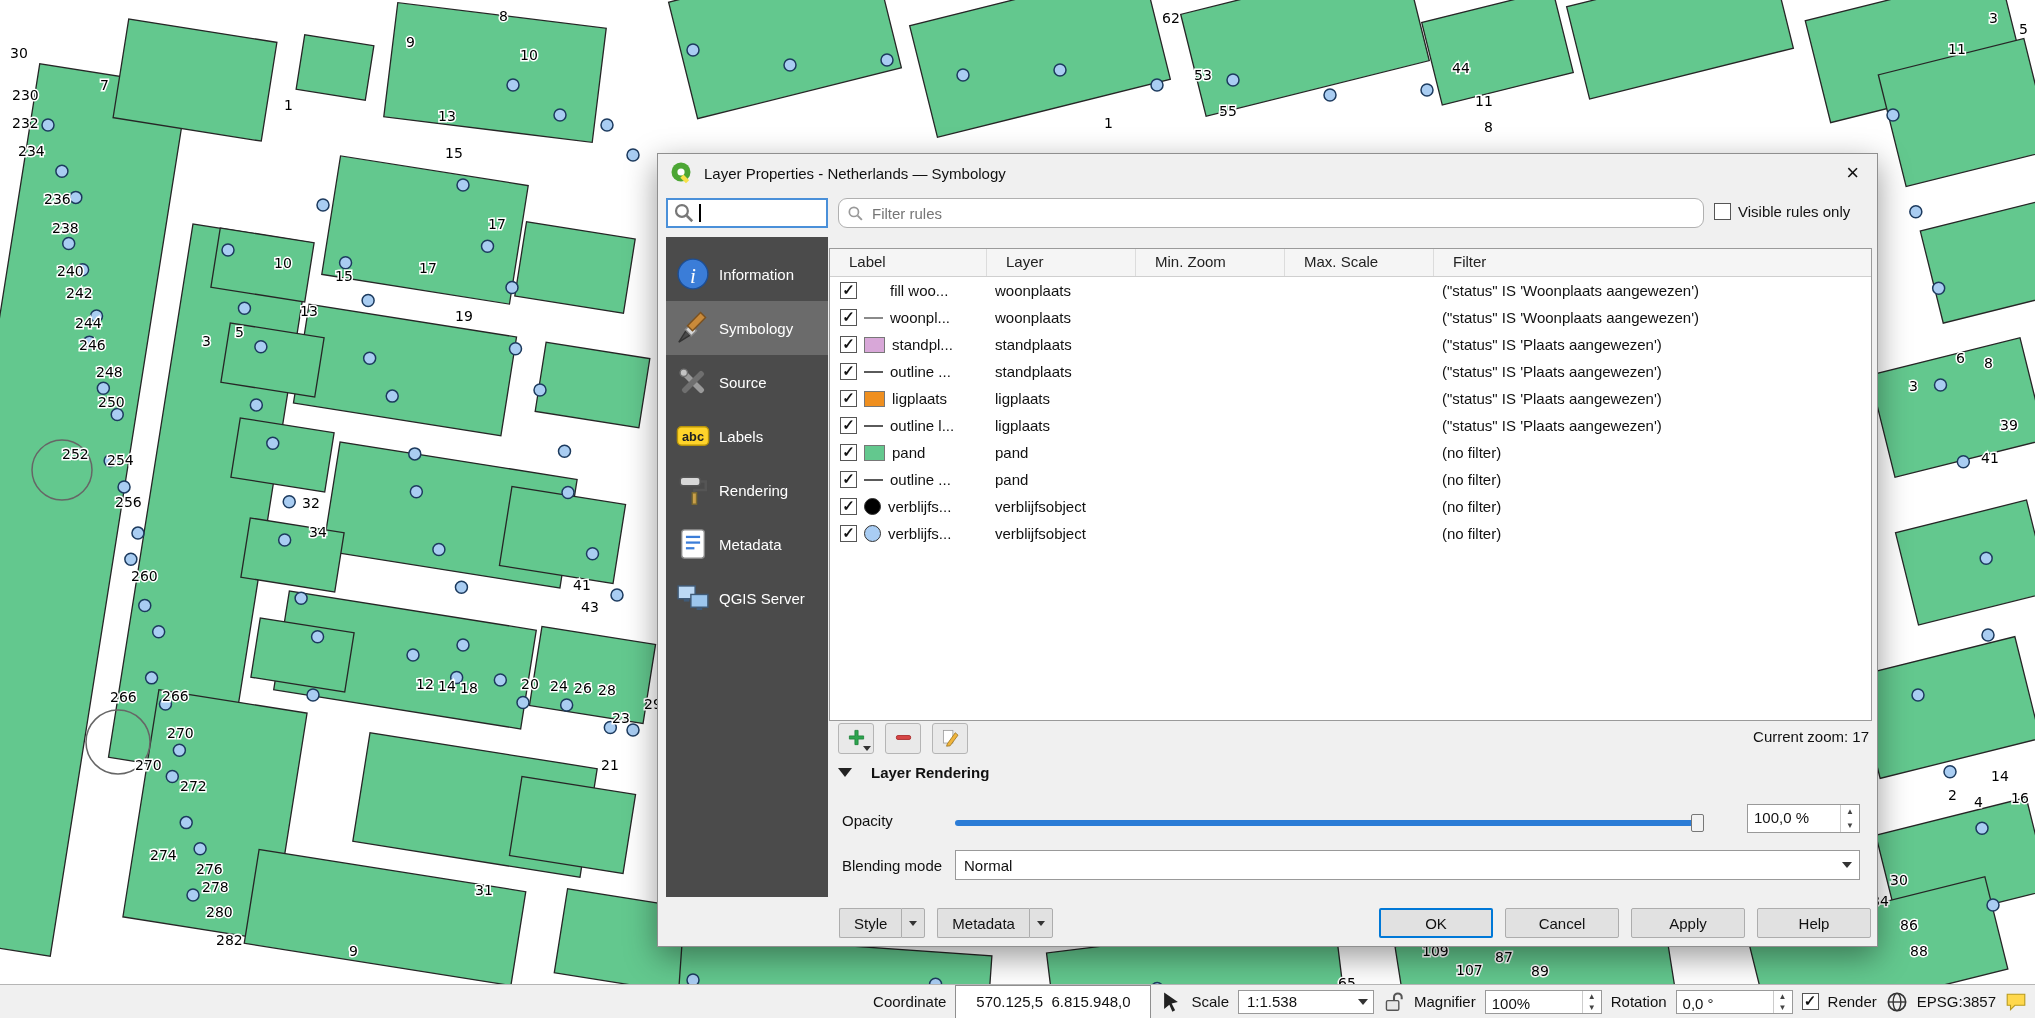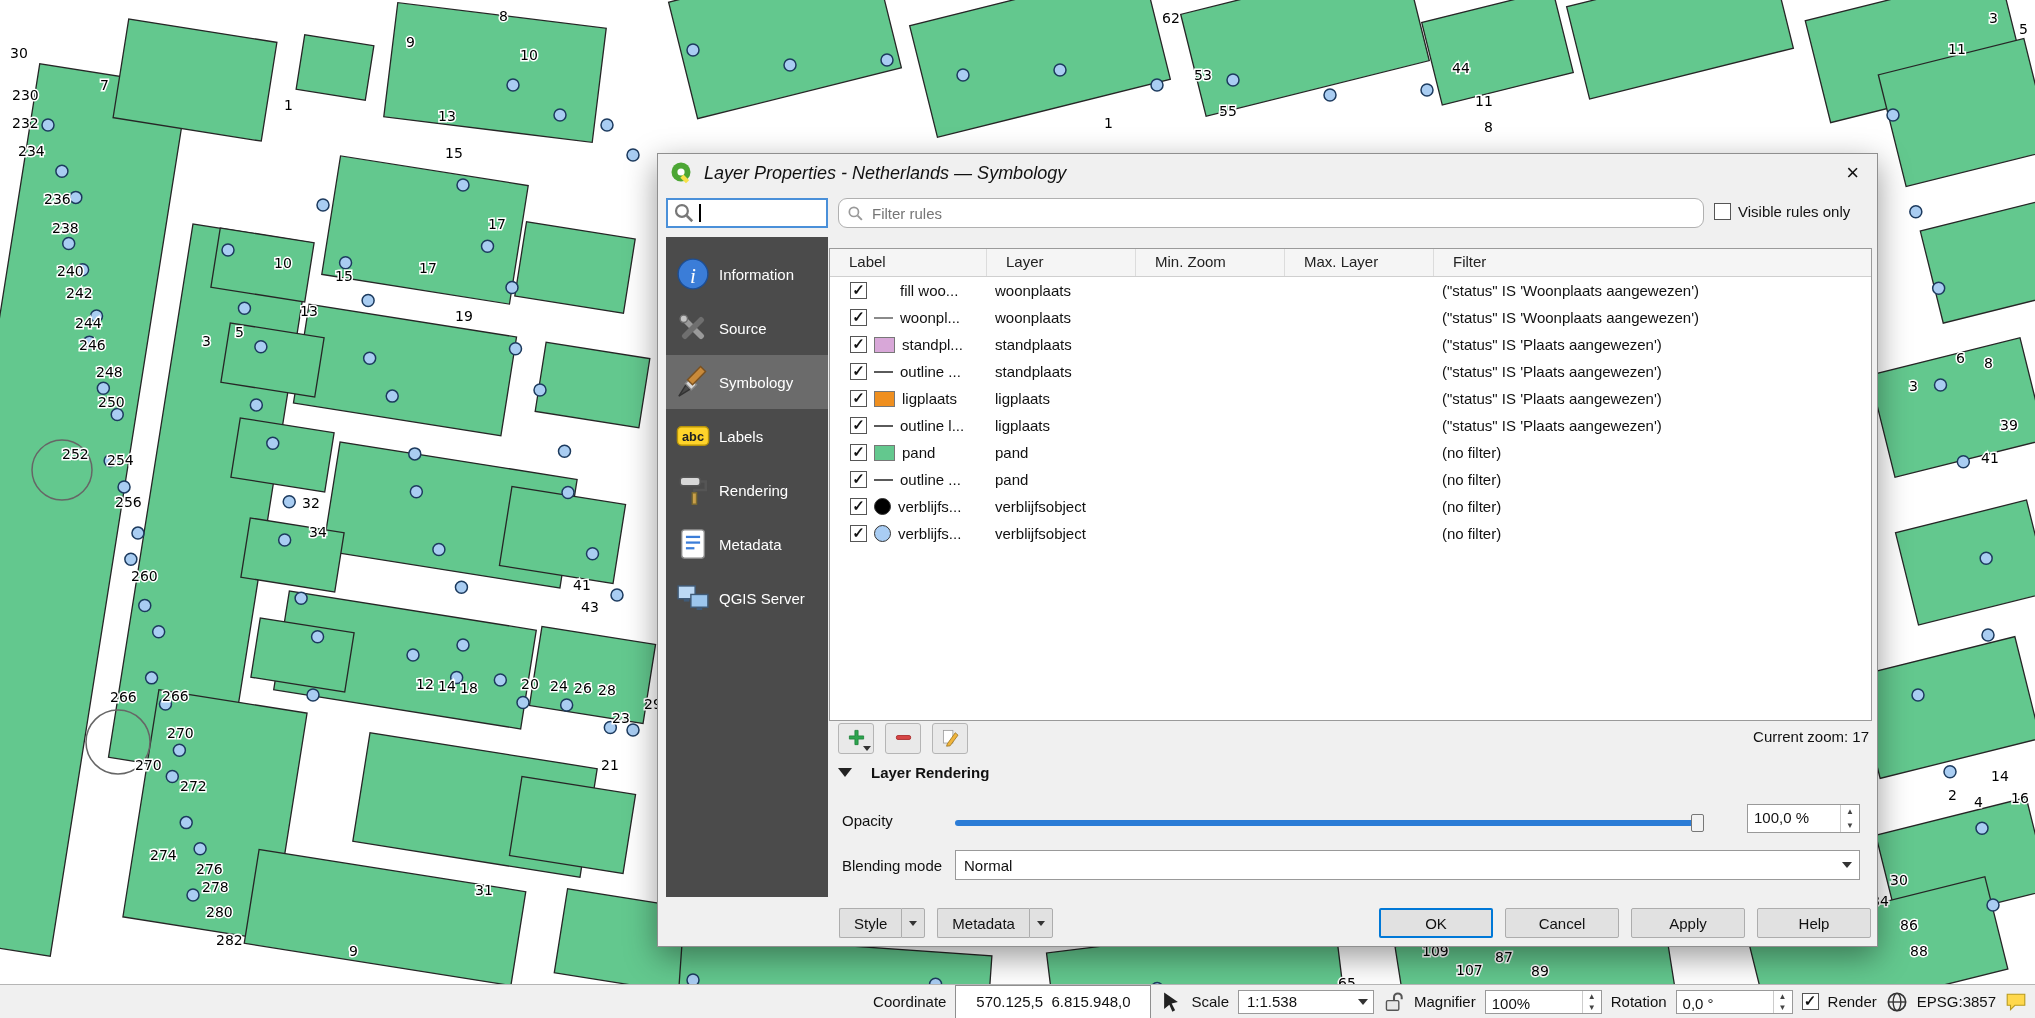--- a/index.html
+++ b/index.html
@@ -7,21 +7,21 @@
   
   #map{position:absolute;left:0;top:0;width:2035px;height:1018px;}
   .blk{fill:var(--building);stroke:var(--building-outline);stroke-width:1.3;}
   .dot{fill:var(--dot);stroke:var(--dot-outline);stroke-width:1.5;}
   .ring{fill:none;stroke:#666;stroke-width:1.5;}
   .mlabel{font:14px "DejaVu Sans",sans-serif;fill:#000;stroke:#fff;stroke-width:3px;paint-order:stroke;}
   
   .dialog{position:absolute;left:657px;top:153px;width:1219px;height:792px;
     background:#f0f0f0;border:1px solid #8f8f8f;box-shadow:0 10px 30px rgba(0,0,0,.4);font-size:15px;color:#111;}
   .titlebar{position:absolute;left:0;top:0;right:0;height:38px;display:flex;align-items:center;padding:0 12px;gap:10px;}
-  .titlebar .ttl{flex:1;font-size:18px;font-style:italic;}
+  .titlebar .ttl{flex:1;font-size:15px;}
   .close-x{font-size:22px;line-height:22px;cursor:default;padding:0 6px;}
   .qicon{width:24px;height:24px;display:inline-block;}
   
   .search-wrap{position:absolute;left:8px;top:44px;width:162px;height:30px;background:#fff;
     border:2px solid #4a90d9;display:flex;align-items:center;padding:0 5px;gap:4px;box-sizing:border-box;}
   .caret{width:1.5px;height:18px;background:#000;animation:blink 1.1s steps(1) infinite;}
   @keyframes blink{50%{opacity:0;}}
   
   .sidebar{position:absolute;left:8px;top:83px;width:162px;height:660px;background:#4b4b4b;padding-top:10px;box-sizing:border-box;}
   .sb-item{display:flex;align-items:center;gap:9px;height:54px;padding-left:10px;color:#fff;cursor:default;}
@@ -39,21 +39,21 @@
     align-items:center;justify-content:center;font-size:15px;font-weight:bold;color:#111;flex:0 0 17px;}
   .checkbox.checked::after{content:"✓";margin-top:-2px;}
   
   .rule-table{position:absolute;left:171px;top:94px;width:1043px;height:473px;background:#fff;
     border:1px solid #9a9a9a;box-sizing:border-box;overflow:hidden;}
   .thead,.trow{display:grid;grid-template-columns:157px 149px 149px 149px auto;}
   .thead{height:27px;background:#f5f5f5;border-bottom:1px solid #cfcfcf;}
   .thead .hcell{padding:4px 0 0 8px;border-right:1px solid #dcdcdc;font-size:15px;color:#222;box-sizing:border-box;margin-left:11px;}
   .trow{height:27px;align-items:center;}
   .cell{padding-left:8px;white-space:nowrap;overflow:hidden;font-size:15px;}
-  .c-label{display:flex;align-items:center;gap:7px;padding-left:20px;}
+  .c-label{display:flex;align-items:center;gap:7px;padding-left:10px;}
   .rlabel{white-space:nowrap;}
   .swatch{width:19px;height:14px;flex:0 0 19px;display:inline-flex;align-items:center;justify-content:center;}
   .swatch.fill{border:1px solid #777;}
   .swatch.empty{border:none;}
   .swatch.lineS i{display:block;width:19px;height:2px;}
   .swatch.circle{width:15px;height:15px;flex:0 0 15px;border-radius:50%;border:1px solid #333;}
   
   .table-actions{position:absolute;left:180px;top:569px;display:flex;gap:11px;}
   .tbtn{width:34px;height:29px;background:#e9e9e9;border:1px solid #b5b5b5;border-radius:3px;
     display:flex;align-items:center;justify-content:center;position:relative;}
@@ -353,35 +353,35 @@
   </div>
 
   <div class="sidebar">
       <div class="sb-item">
         <span class="sb-icon"><svg viewBox="0 0 24 24">
             <circle cx="12" cy="12" r="10.5" fill="#3b7dd8" stroke="#1d4e94"></circle>
             <text x="12" y="18" font-size="15" font-style="italic" font-family="serif" fill="#fff" text-anchor="middle">i</text>
           </svg></span>
         <span class="sb-label">Information</span>
       </div>
+      <div class="sb-item selected">
+        <span class="sb-icon"><svg viewBox="0 0 24 24">
+            <path d="M2 22 L7 14 L10 17 Z" fill="#4a4a4a" stroke="#333"></path>
+            <rect x="7.5" y="11" width="6" height="5" transform="rotate(45 10.5 13.5)" fill="#d9d9d9" stroke="#888"></rect>
+            <rect x="12" y="1" width="5" height="13" transform="rotate(45 14.5 7.5)" fill="#c98a3a" stroke="#7a5120"></rect>
+          </svg></span>
+        <span class="sb-label">Symbology</span>
+      </div>
       <div class="sb-item">
         <span class="sb-icon"><svg viewBox="0 0 24 24">
             <rect x="2" y="10" width="20" height="4" rx="1.5" fill="#9a9a9a" transform="rotate(45 12 12)"></rect>
             <rect x="2" y="10" width="20" height="4" rx="1.5" fill="#6f6f6f" transform="rotate(-45 12 12)"></rect>
             <circle cx="5.5" cy="5.5" r="2.6" fill="#c4c4c4" stroke="#6f6f6f"></circle>
           </svg></span>
         <span class="sb-label">Source</span>
-      </div>
-      <div class="sb-item selected">
-        <span class="sb-icon"><svg viewBox="0 0 24 24">
-            <path d="M2 22 L7 14 L10 17 Z" fill="#4a4a4a" stroke="#333"></path>
-            <rect x="7.5" y="11" width="6" height="5" transform="rotate(45 10.5 13.5)" fill="#d9d9d9" stroke="#888"></rect>
-            <rect x="12" y="1" width="5" height="13" transform="rotate(45 14.5 7.5)" fill="#c98a3a" stroke="#7a5120"></rect>
-          </svg></span>
-        <span class="sb-label">Symbology</span>
       </div>
       <div class="sb-item">
         <span class="sb-icon"><svg viewBox="0 0 24 24">
             <rect x="1" y="5.5" width="22" height="13" rx="3" fill="#ffd42a" stroke="#b8940a"></rect>
             <text x="12" y="15.5" font-size="9" font-weight="bold" fill="#222" text-anchor="middle" font-family="sans-serif">abc</text>
           </svg></span>
         <span class="sb-label">Labels</span>
       </div>
       <div class="sb-item">
         <span class="sb-icon"><svg viewBox="0 0 24 24">
@@ -423,21 +423,21 @@
   <div class="vis-rules">
     <span class="checkbox"></span>
     <span>Visible rules only</span>
   </div>
 
   <div class="rule-table">
     <div class="thead">
       <div class="hcell">Label</div>
       <div class="hcell">Layer</div>
       <div class="hcell">Min. Zoom</div>
-      <div class="hcell">Max. Layer</div>
+      <div class="hcell">Max. Scale</div>
       <div class="hcell" style="border-right:none">Filter</div>
     </div>
     <div>
         <div class="trow">
           <div class="cell c-label">
             <span class="checkbox checked"></span>
             <span class="swatch empty"></span>
             <span class="rlabel">fill woo...</span>
           </div>
           <div class="cell">woonplaats</div>

